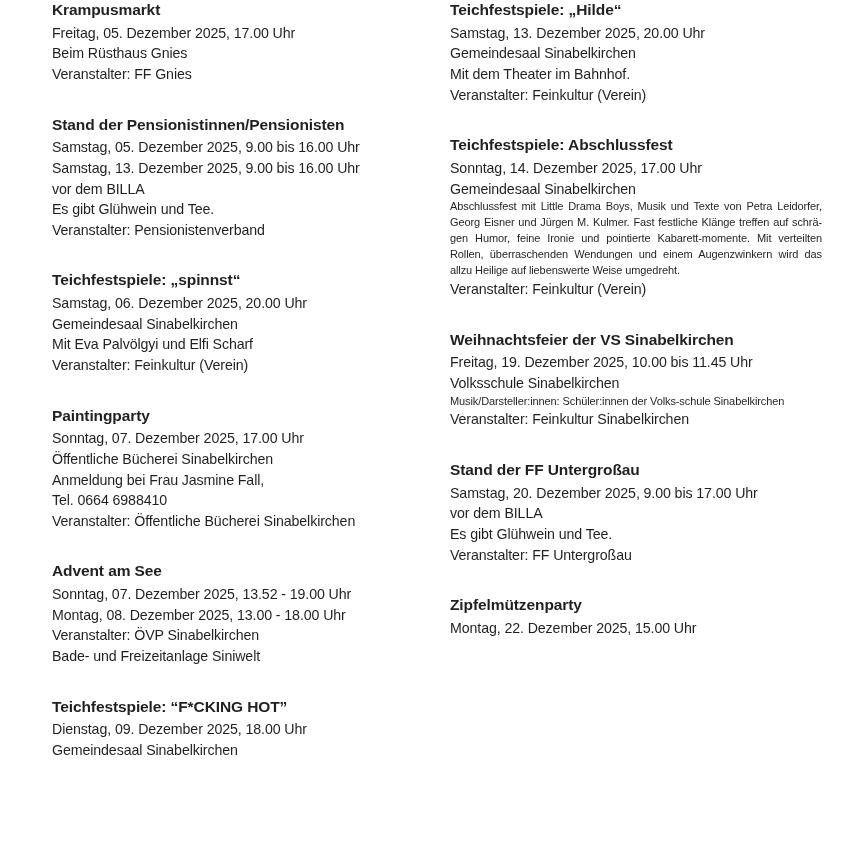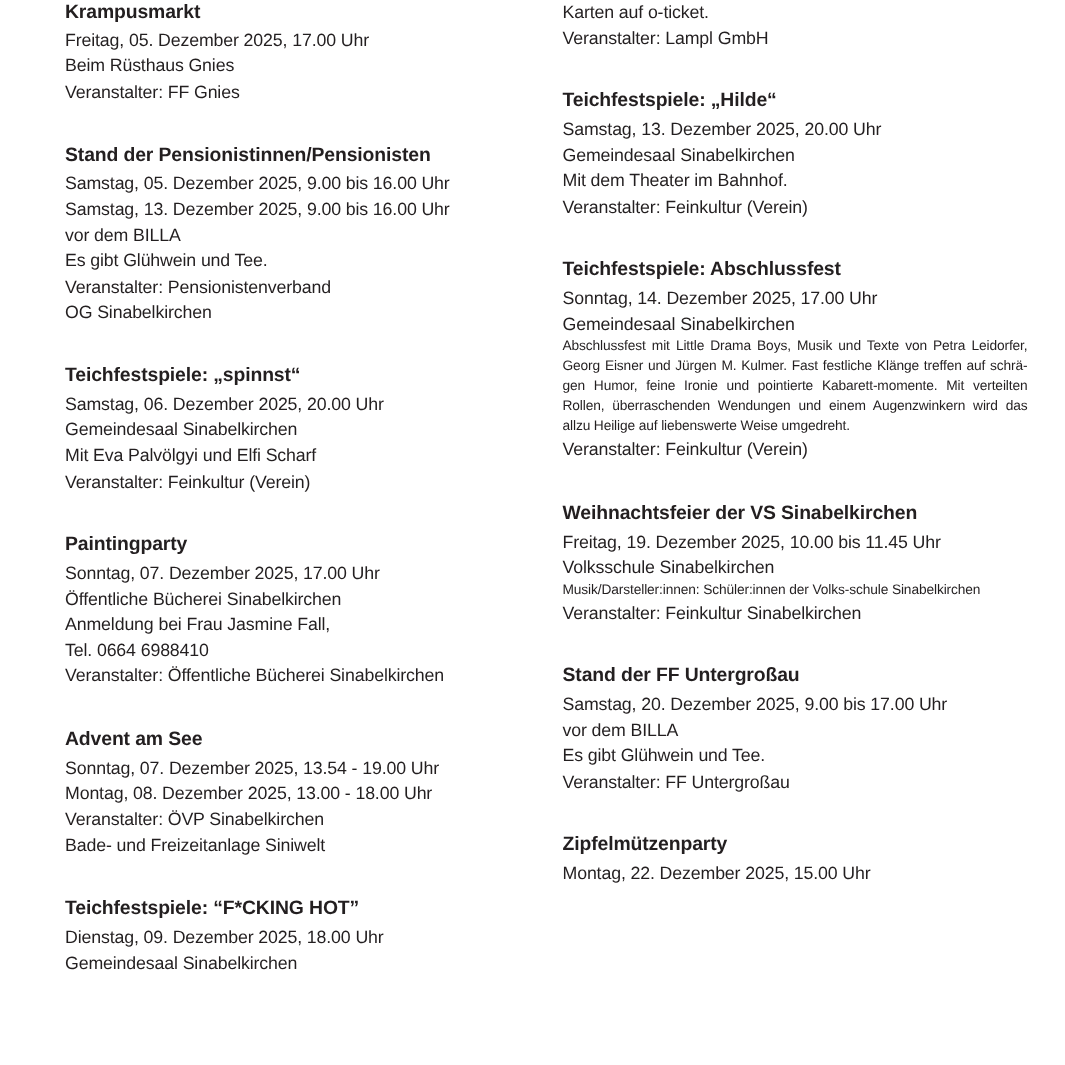--- a/index.html
+++ b/index.html
@@ -98,21 +98,20 @@
         <div class="entry-line">Veranstalter: FF Gnies</div>
       </div>
 
       <div class="entry">
         <div class="entry-title">Stand der Pensionistinnen/Pensionisten</div>
         <div class="entry-date">Samstag, 05. Dezember 2025, 9.00 bis 16.00 Uhr</div>
         <div class="entry-date">Samstag, 13. Dezember 2025, 9.00 bis 16.00 Uhr</div>
         <div class="entry-line">vor dem BILLA</div>
         <div class="entry-line">Es gibt Glühwein und Tee.</div>
         <div class="entry-line">Veranstalter: Pensionistenverband</div>
-        <div class="entry-line">OG Sinabelkirchen</div>
       </div>
 
       <div class="entry">
         <div class="entry-title">Teichfestspiele: „spinnst“</div>
         <div class="entry-date">Samstag, 06. Dezember 2025, 20.00 Uhr</div>
         <div class="entry-line">Gemeindesaal Sinabelkirchen</div>
         <div class="entry-line">Mit Eva Palvölgyi und Elfi Scharf</div>
         <div class="entry-line">Veranstalter: Feinkultur (Verein)</div>
       </div>
 
@@ -120,40 +119,36 @@
         <div class="entry-title">Paintingparty</div>
         <div class="entry-date">Sonntag, 07. Dezember 2025, 17.00 Uhr</div>
         <div class="entry-line">Öffentliche Bücherei Sinabelkirchen</div>
         <div class="entry-line">Anmeldung bei Frau Jasmine Fall,</div>
         <div class="entry-line">Tel. 0664 6988410</div>
         <div class="entry-line">Veranstalter: Öffentliche Bücherei Sinabelkirchen</div>
       </div>
 
       <div class="entry">
         <div class="entry-title">Advent am See</div>
-        <div class="entry-date">Sonntag, 07. Dezember 2025, 13.54 - 19.00 Uhr</div>
+        <div class="entry-date">Sonntag, 07. Dezember 2025, 13.52 - 19.00 Uhr</div>
         <div class="entry-date">Montag, 08. Dezember 2025, 13.00 - 18.00 Uhr</div>
         <div class="entry-line">Veranstalter: ÖVP Sinabelkirchen</div>
         <div class="entry-line">Bade- und Freizeitanlage Siniwelt</div>
       </div>
 
       <div class="entry cut-bottom">
         <div class="entry-title">Teichfestspiele: “F*CKING HOT”</div>
         <div class="entry-date">Dienstag, 09. Dezember 2025, 18.00 Uhr</div>
         <div class="entry-line">Gemeindesaal Sinabelkirchen</div>
       </div>
 
     </div>
 
     <div class="col col-right">
 
-      <div class="entry clip-top">
-        <div class="entry-line">Karten auf o-ticket.</div>
-        <div class="entry-line">Veranstalter: Lampl GmbH</div>
-      </div>
 
       <div class="entry">
         <div class="entry-title">Teichfestspiele: „Hilde“</div>
         <div class="entry-date">Samstag, 13. Dezember 2025, 20.00 Uhr</div>
         <div class="entry-line">Gemeindesaal Sinabelkirchen</div>
         <div class="entry-line">Mit dem Theater im Bahnhof.</div>
         <div class="entry-line">Veranstalter: Feinkultur (Verein)</div>
       </div>
 
       <div class="entry">

